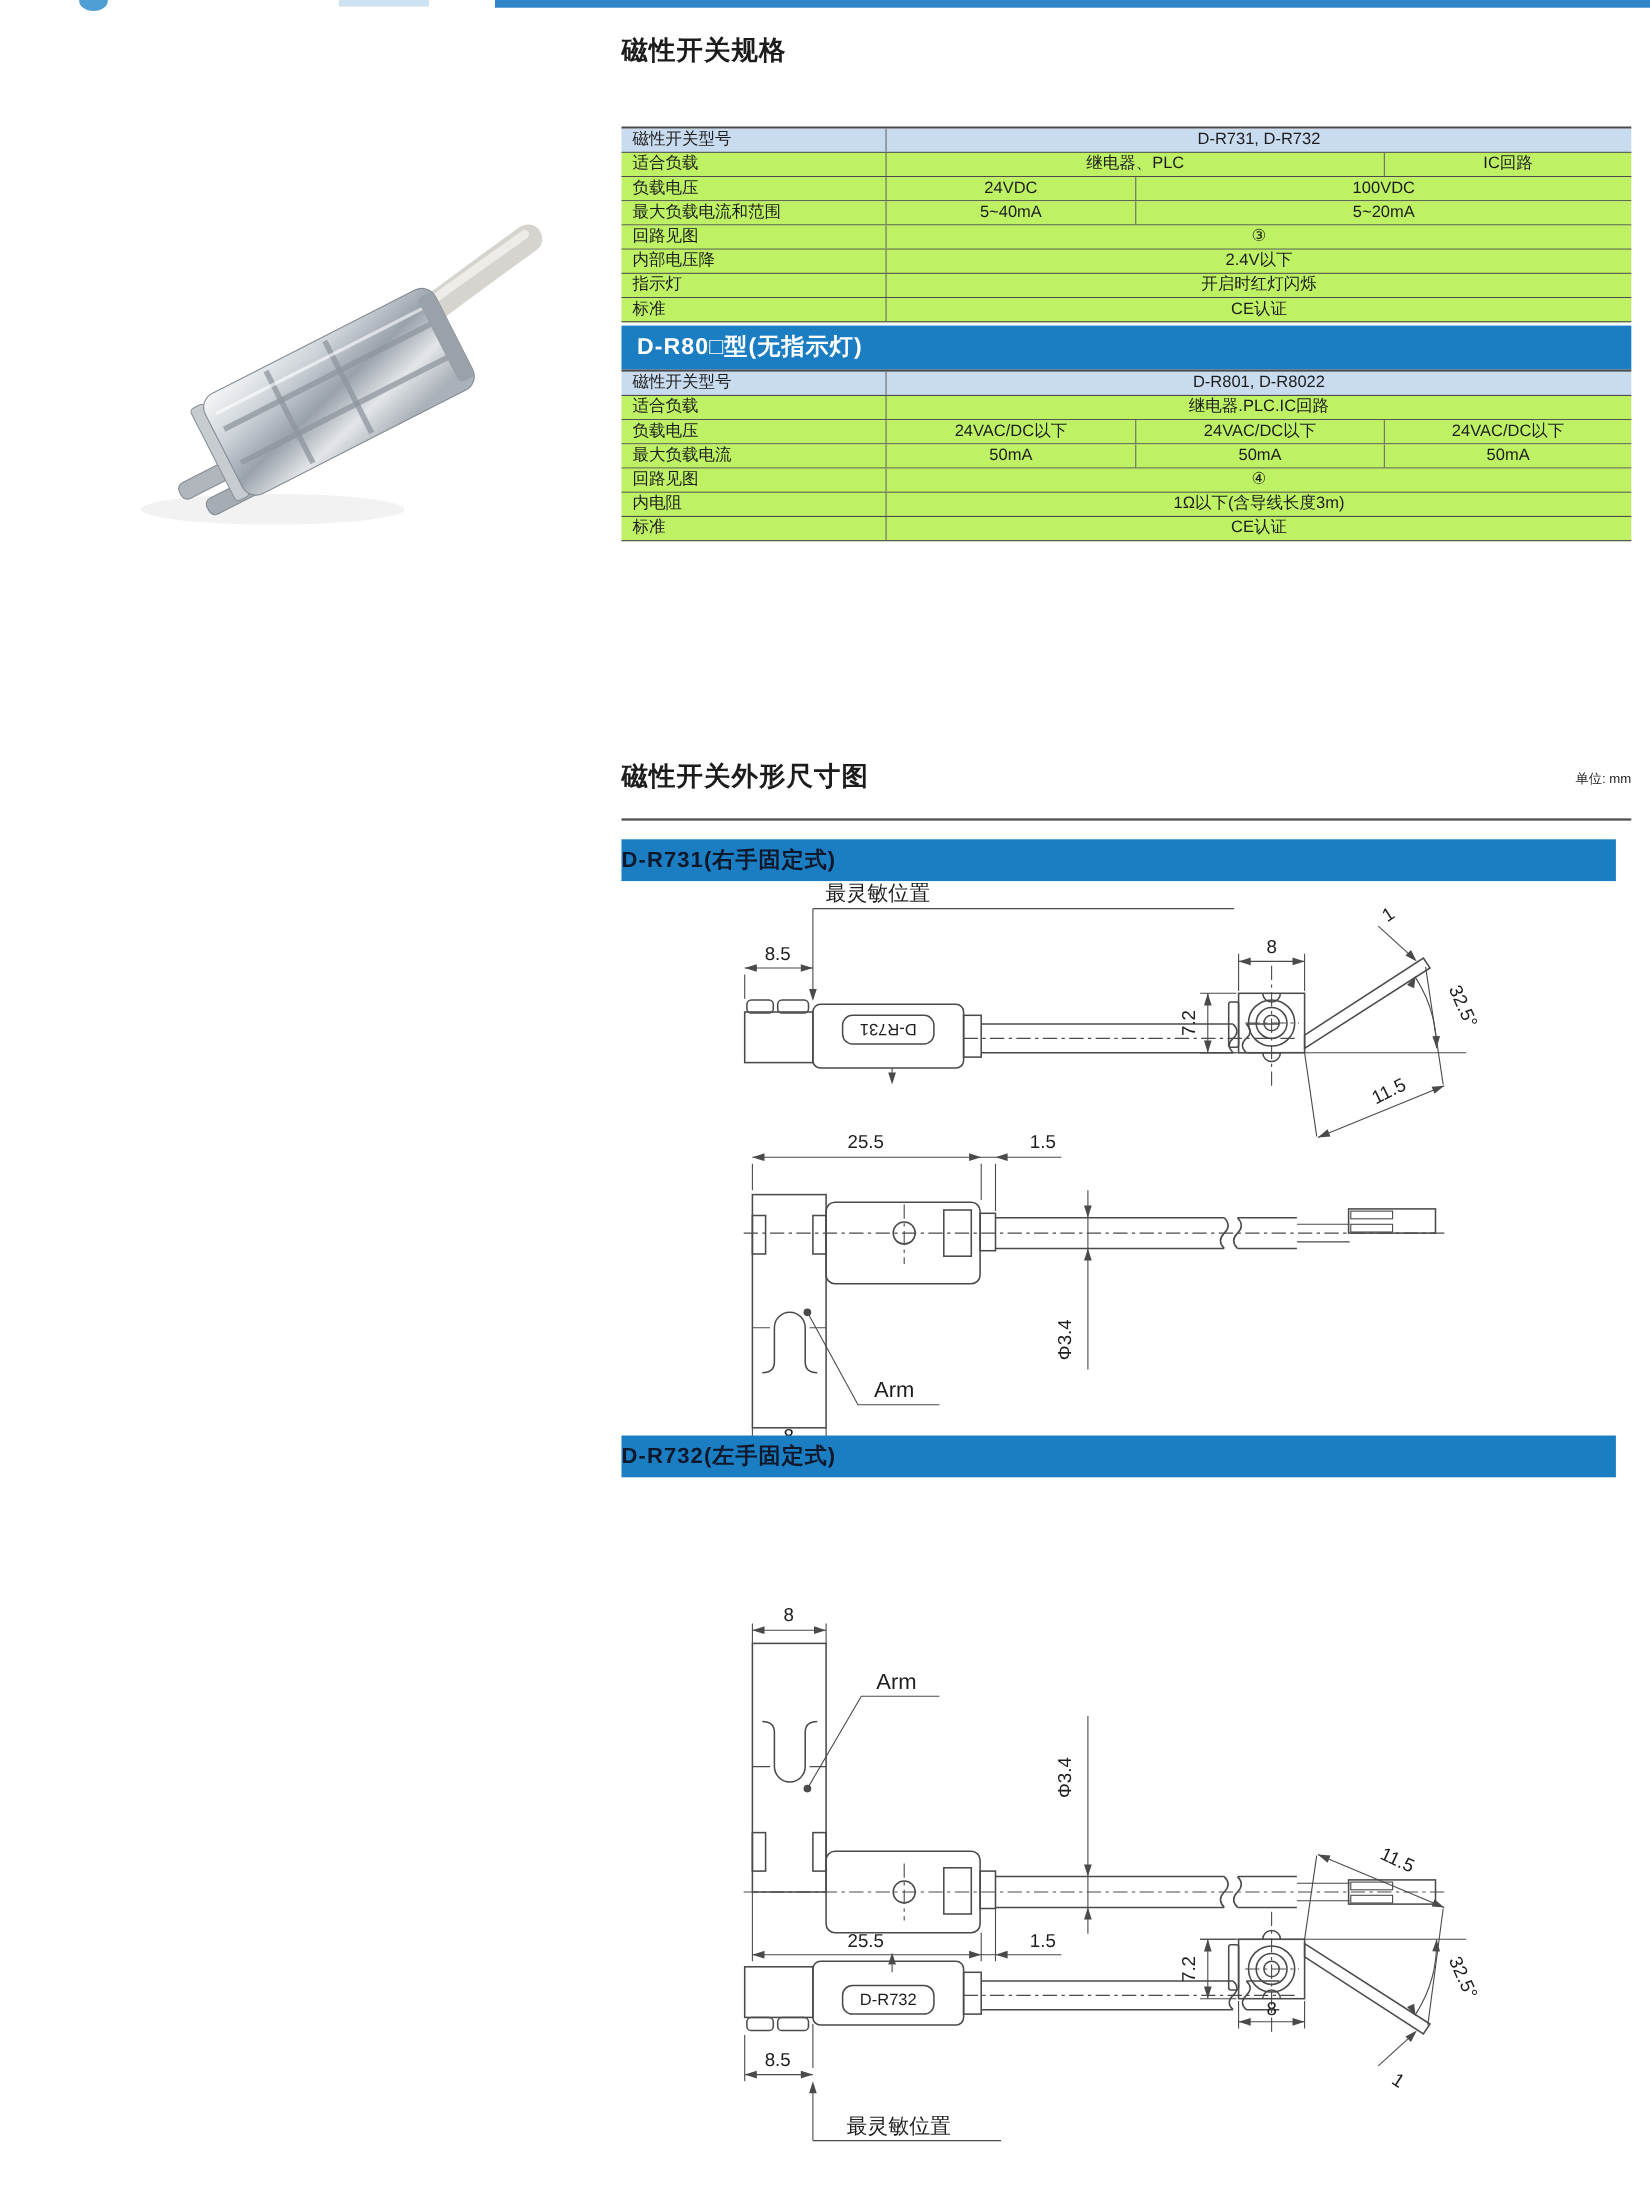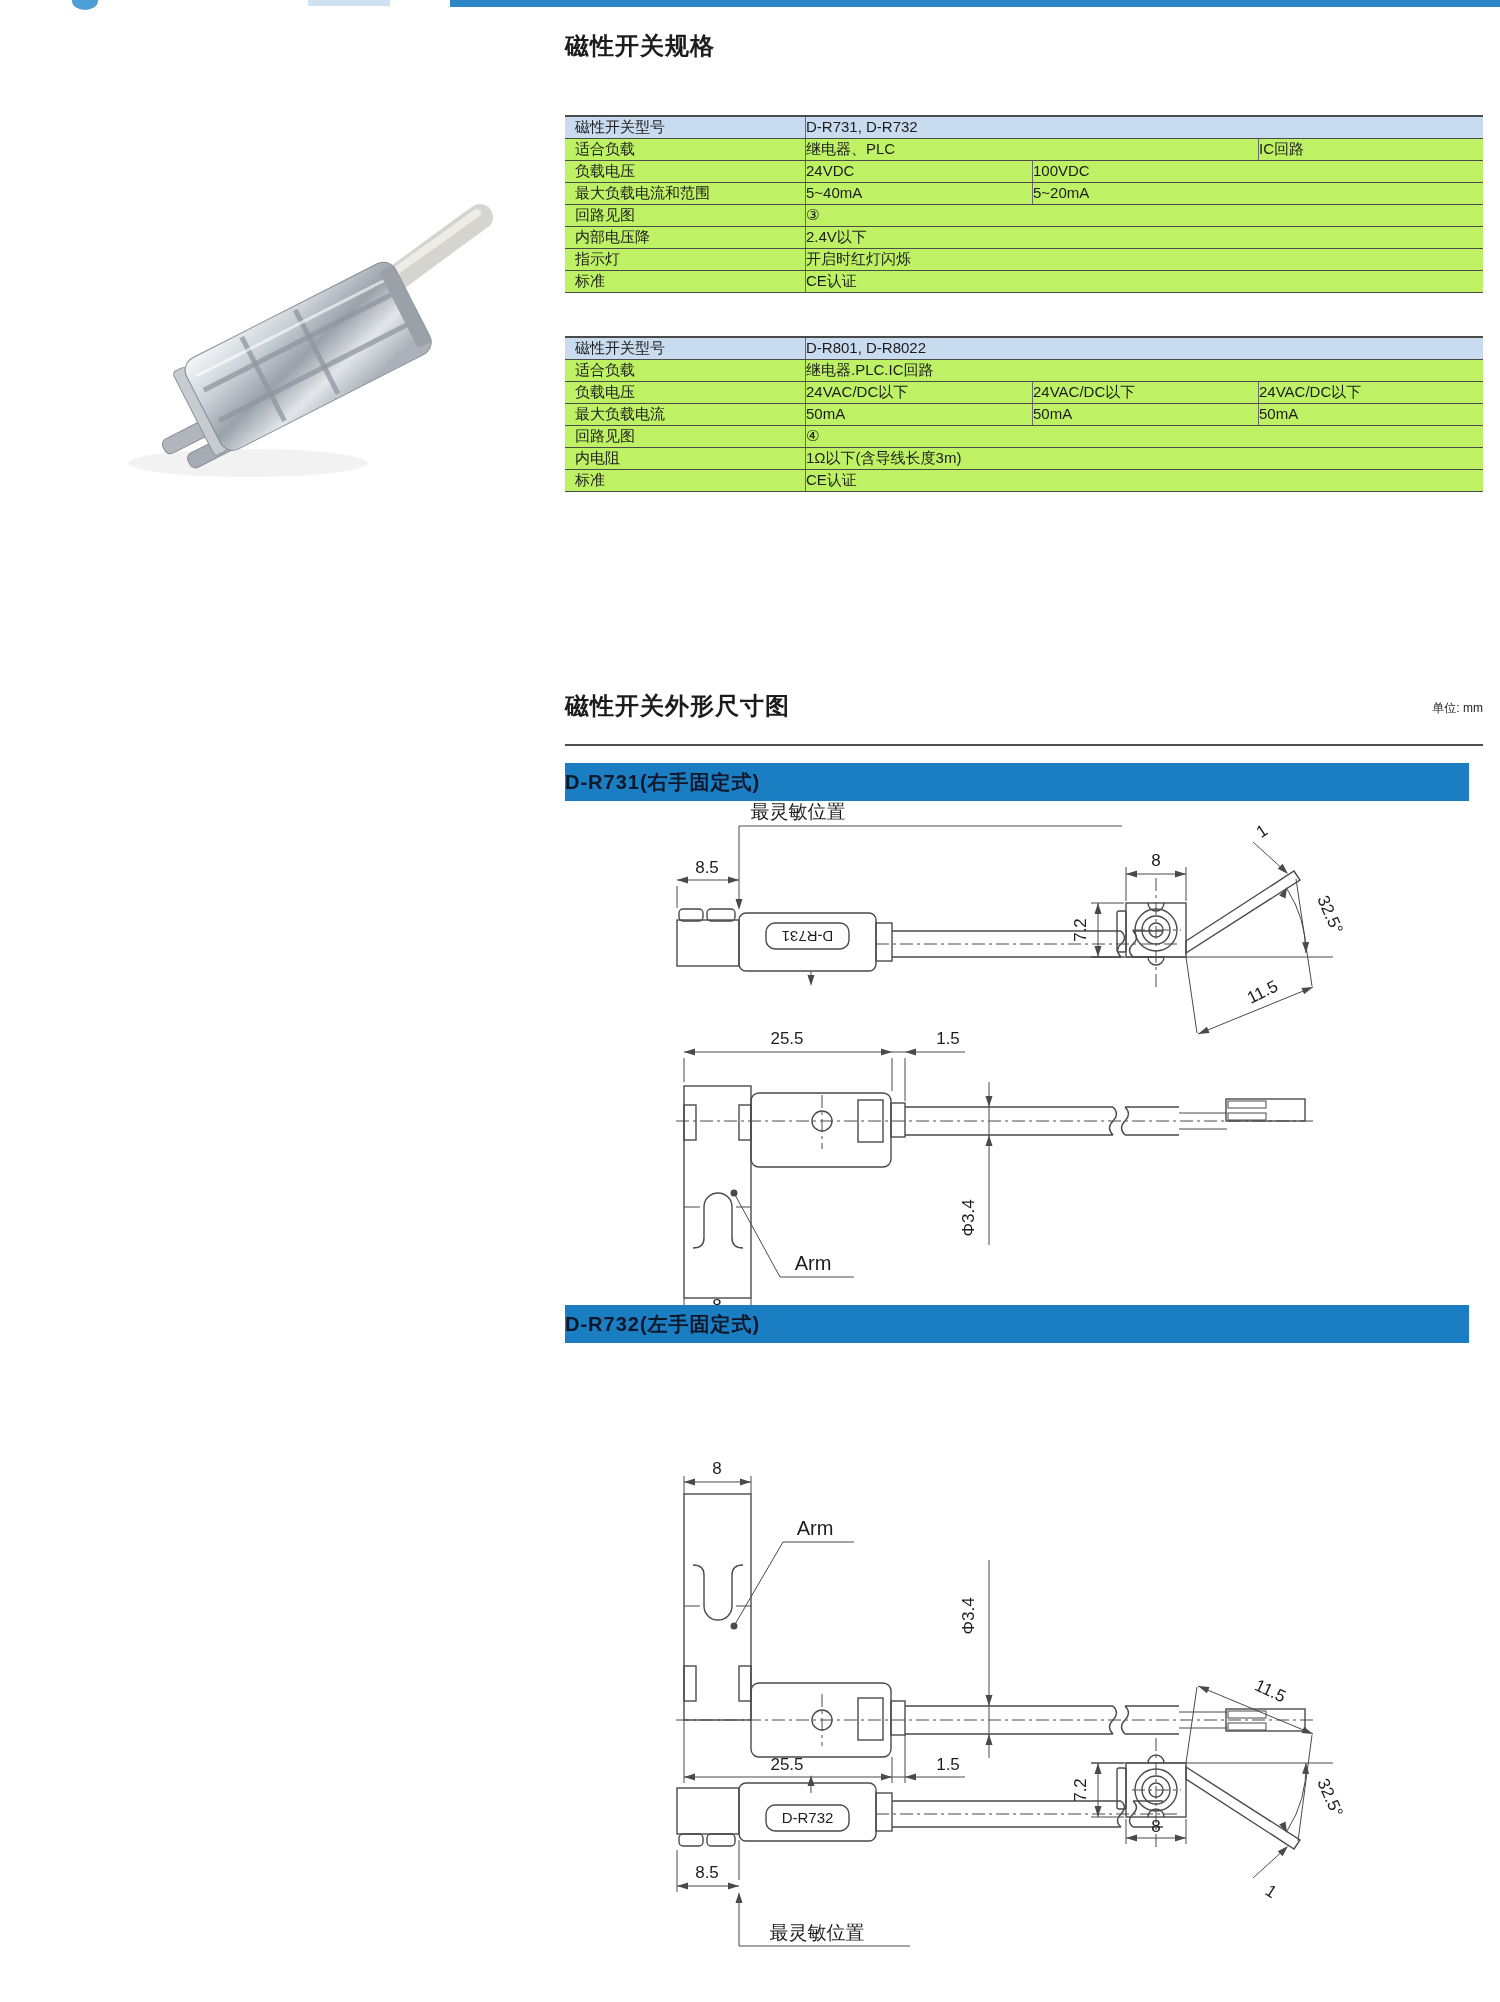--- a/index.html
+++ b/index.html
@@ -19,21 +19,21 @@
   .tbar{left:565px;width:904px;height:40px;background:#1b7ec2;color:#ffffff;
         font-size:21px;font-weight:bold;line-height:40px;padding-left:14px;letter-spacing:1px;}
   .secbar{left:565px;width:904px;height:38px;background:#1b7ec2;color:#0f172a;
         font-size:20px;font-weight:bold;line-height:38px;padding-left:0;letter-spacing:1px;}
   
   .trows{left:565px;width:918px;border-top:2px solid #4a4a4a;}
   .trow{display:grid;grid-template-columns:240px 227px 226px 225px;height:21px;line-height:20px;
         font-size:15px;border-bottom:1.5px solid #4a4a4a;background:#bef264;}
   .trow.hl{background:#c9dbef;}
   .tlabel{padding-left:10px;text-align:left;overflow:hidden;white-space:nowrap;}
-  .tcell{text-align:left;border-left:1px solid #6a6a6a;overflow:hidden;white-space:nowrap;}
+  .tcell{text-align:center;border-left:1px solid #6a6a6a;overflow:hidden;white-space:nowrap;}
   
   svg{display:block;}
   .ol{stroke:#4a4a4a;stroke-width:1.4;fill:none;}
   .thin{stroke:#4a4a4a;stroke-width:1;fill:none;}
   .dash{stroke:#4a4a4a;stroke-width:1;fill:none;stroke-dasharray:13 4 3 4;}
   .ar{fill:#4a4a4a;stroke:none;}
   .dt{font-size:17px;fill:#1d1d1d;}
   .lt{font-size:19px;fill:#1d1d1d;}
   .mt{font-size:15px;fill:#1d1d1d;}
   .at{font-size:20px;fill:#1d1d1d;}
@@ -107,20 +107,21 @@
       <div class="trow">
         <div class="tlabel">指示灯</div>
         <div class="tcell" style="grid-column: span 3;">开启时红灯闪烁</div>
       </div>
       <div class="trow">
         <div class="tlabel">标准</div>
         <div class="tcell" style="grid-column: span 3;">CE认证</div>
       </div>
     </div>
 
+  <div class="abs tbar" style="top:296px;">D-R80□型(无指示灯)</div>
   <div class="abs trows" style="top:336px;">
       <div class="trow hl">
         <div class="tlabel">磁性开关型号</div>
         <div class="tcell" style="grid-column: span 3;">D-R801, D-R8022</div>
       </div>
       <div class="trow">
         <div class="tlabel">适合负载</div>
         <div class="tcell" style="grid-column: span 3;">继电器.PLC.IC回路</div>
       </div>
       <div class="trow">

